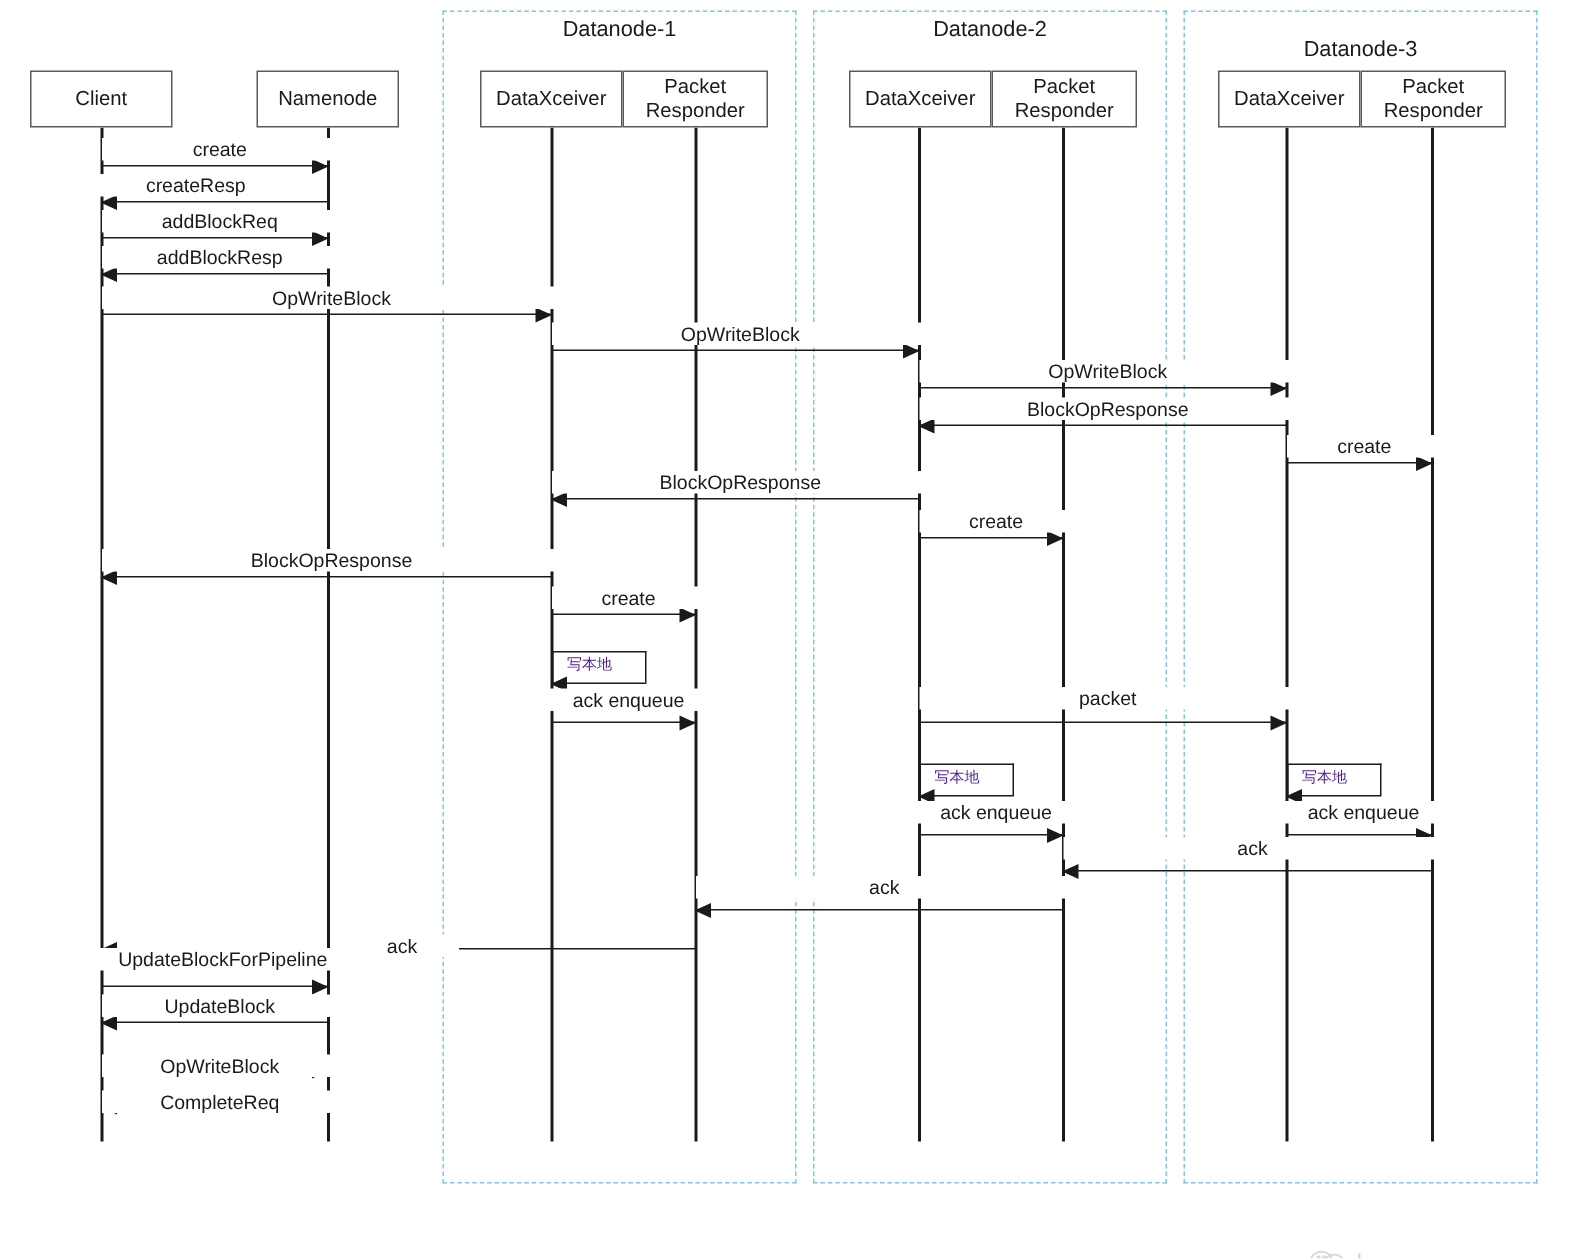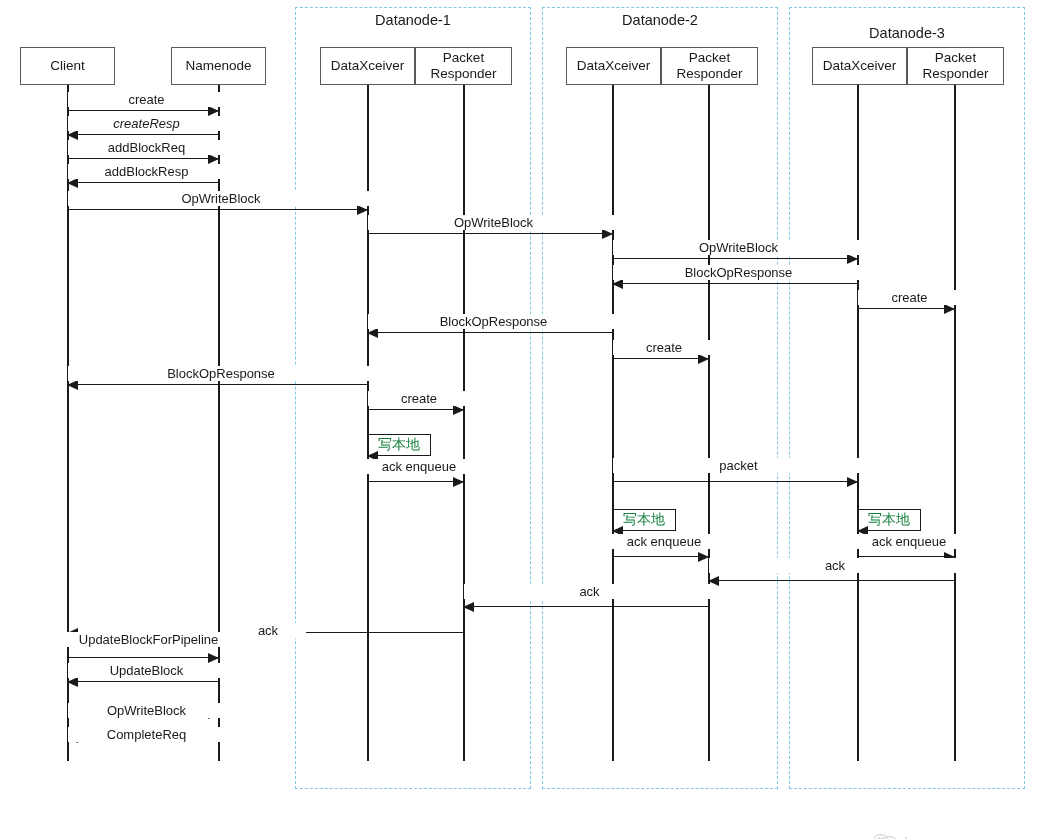--- a/index.html
+++ b/index.html
@@ -93,22 +93,22 @@
   .selfnote {
     position: absolute;
     box-sizing: border-box;
     border: 1.2px solid #1a1a1a;
     border-bottom: none;
     background: transparent;
     z-index: 3;
   }
   .cjk-label {
     position: absolute;
-    font-size: 14px;
-    color: #15803d;
+    font-size: 10px;
+    color: #4c1d95;
     white-space: nowrap;
     z-index: 8;
     font-family: "DejaVu Sans", "Liberation Sans", sans-serif;
   }
   
   .watermark {
     position: absolute;
     display: flex;
     align-items: center;
     gap: 6px;
@@ -172,21 +172,21 @@
     <span>Packet</span>
     <span>Responder</span>
   </div>
 
   <div class="msg" style="left:68px; top:110px; width:151px;"></div>
   <div class="arrowhead right" style="left:208px; top:106px;"></div>
   <div class="msg-label" style="left:68px; top:92px; width:151px;">create</div>
 
   <div class="msg" style="left:68px; top:134px; width:151px;"></div>
   <div class="arrowhead left" style="left:67px; top:130px;"></div>
-  <div class="msg-label" style="left:68px; top:116px; width:151px;font-style:italic;">createResp</div>
+  <div class="msg-label" style="left:52px; top:116px; width:151px;">createResp</div>
 
   <div class="msg" style="left:68px; top:158px; width:151px;"></div>
   <div class="arrowhead right" style="left:208px; top:154px;"></div>
   <div class="msg-label" style="left:68px; top:140px; width:151px;">addBlockReq</div>
 
   <div class="msg" style="left:68px; top:182px; width:151px;"></div>
   <div class="arrowhead left" style="left:67px; top:178px;"></div>
   <div class="msg-label" style="left:68px; top:164px; width:151px;">addBlockResp</div>
 
   <div class="msg" style="left:68px; top:209px; width:300px;"></div>

